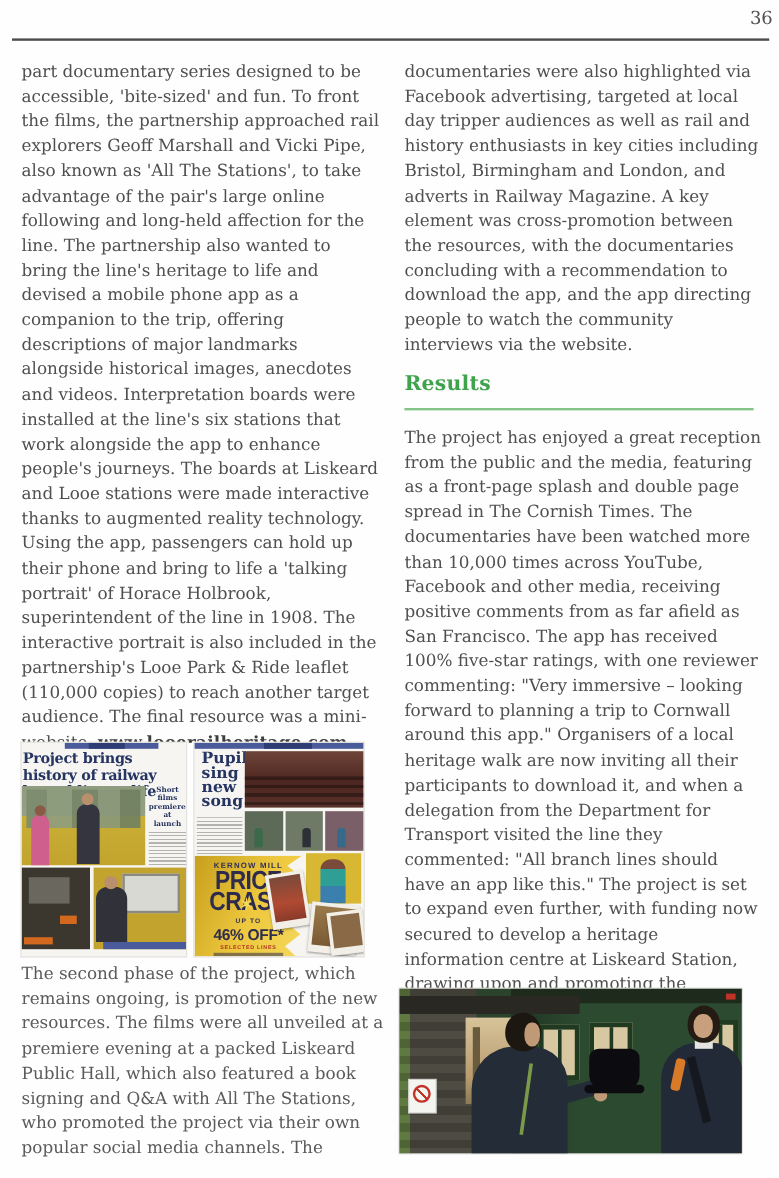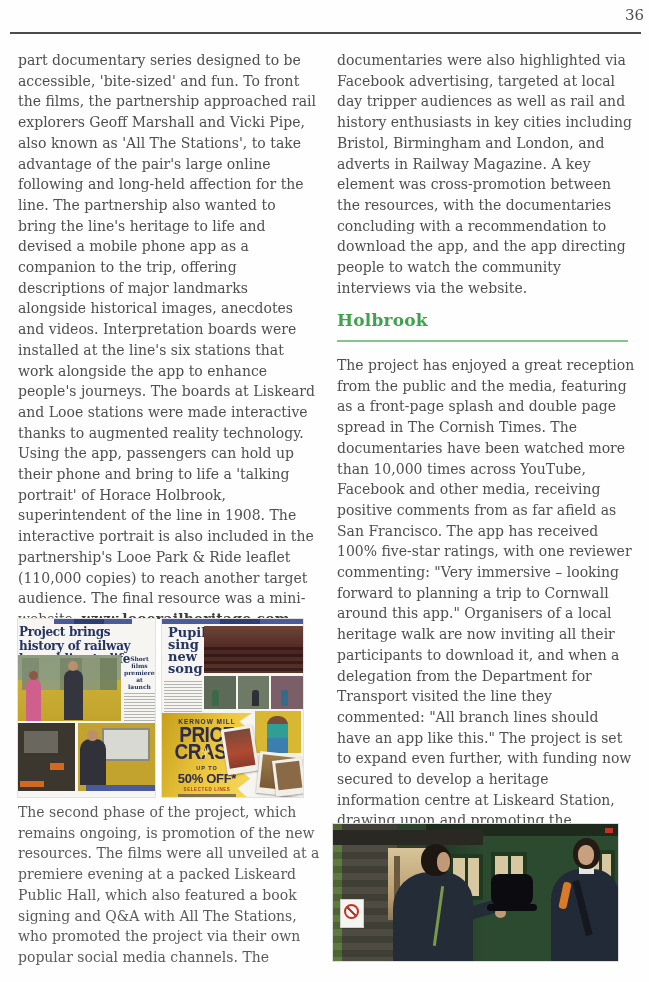--- a/index.html
+++ b/index.html
@@ -192,21 +192,21 @@
           </div>
         <div class="cell c3">
             <div class="fig"></div>
           </div>
       </div>
       <div class="advert">
         <div class="advert-brand">KERNOW MILL</div>
         <div class="advert-big">PRICE</div>
         <div class="advert-big crash-wrap"><span>CRASH</span><span class="crash-star">✶</span></div>
         <div class="advert-upto">UP TO</div>
-        <div class="advert-off">50% OFF*</div>
+        <div class="advert-off">46% OFF*</div>
         <div class="advert-sel">SELECTED LINES</div>
         <div class="advert-dateline"></div>
       </div>
       <div class="teal-photo">
           <div class="teal-fig"></div>
         </div>
       <div class="snap snap-red">
           <div class="inner"></div>
         </div>
       <div class="snap snap-b1">
@@ -214,21 +214,21 @@
         </div>
       <div class="snap snap-b2">
           <div class="inner"></div>
         </div>
     </div>
   </div>
 
   <p class="body-text p-left-2">The second phase of the project, which remains ongoing, is promotion of the new resources. The films were all unveiled at a premiere evening at a packed Liskeard Public Hall, which also featured a book signing and Q&amp;A with All The Stations, who promoted the project via their own popular social media channels. The</p>
 
   <p class="body-text p-right-1">documentaries were also highlighted via Facebook advertising, targeted at local day tripper audiences as well as rail and history enthusiasts in key cities including Bristol, Birmingham and London, and adverts in Railway Magazine. A key element was cross-promotion between the resources, with the documentaries concluding with a recommendation to download the app, and the app directing people to watch the community interviews via the website.</p>
-  <h2 class="results-heading">Holbrook</h2>
+  <h2 class="results-heading">Results</h2>
   <div class="results-rule"></div>
   <p class="body-text p-right-2">The project has enjoyed a great reception from the public and the media, featuring as a front-page splash and double page spread in The Cornish Times. The documentaries have been watched more than 10,000 times across YouTube, Facebook and other media, receiving positive comments from as far afield as San Francisco. The app has received 100% five-star ratings, with one reviewer commenting: "Very immersive – looking forward to planning a trip to Cornwall around this app." Organisers of a local heritage walk are now inviting all their participants to download it, and when a delegation from the Department for Transport visited the line they commented: "All branch lines should have an app like this." The project is set to expand even further, with funding now secured to develop a heritage information centre at Liskeard Station, drawing upon and promoting the progress achieved so far.</p>
 
   <div class="photo">
     <div class="carriage"></div>
     <div class="carriage-roof"></div>
     <div class="window w1"></div>
     <div class="window w2"></div>
     <div class="window w3"></div>
     <div class="stone"></div>

